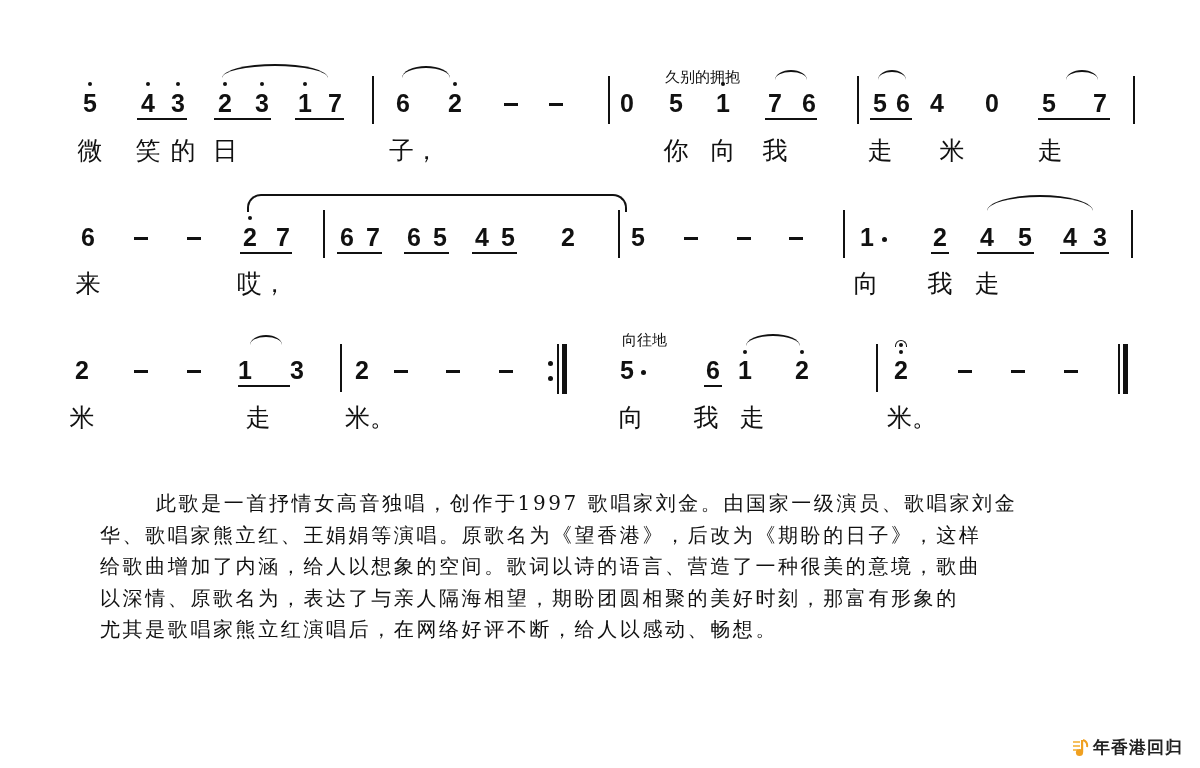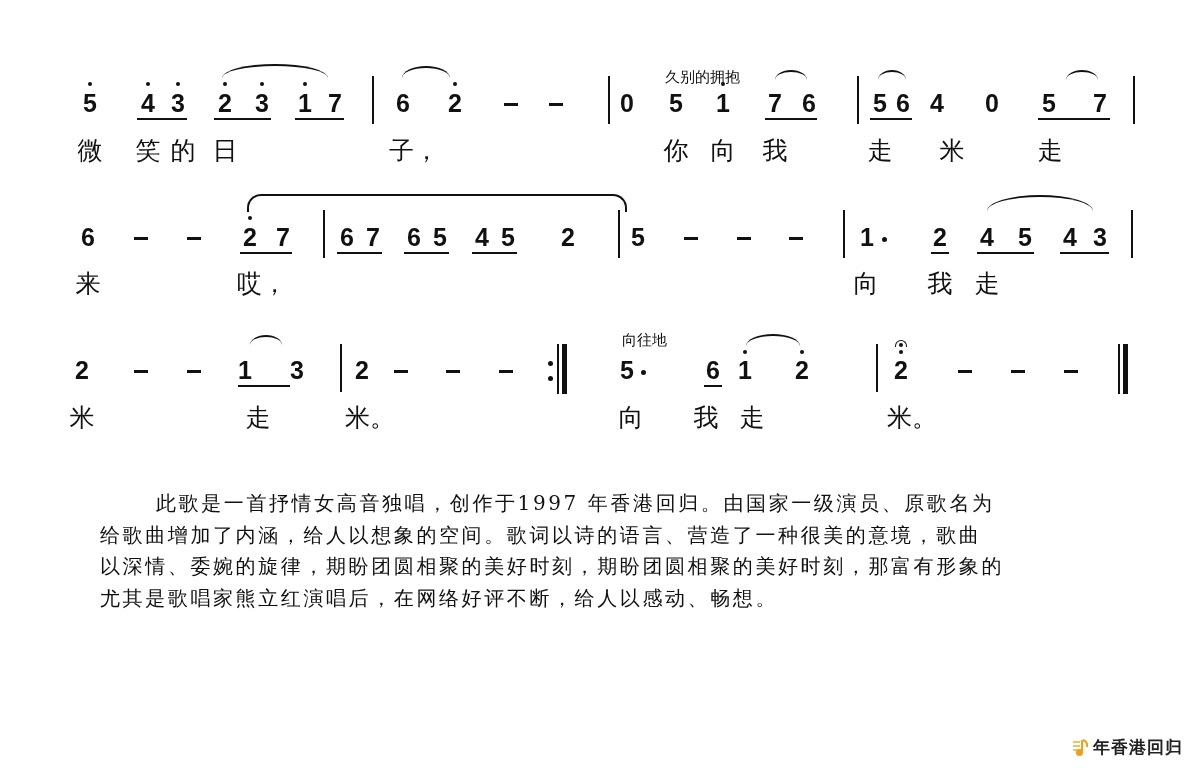--- a/index.html
+++ b/index.html
@@ -215,23 +215,24 @@
     <div class="lyric" style="left:258px;top:404px">走</div>
     <div class="lyric" style="left:370px;top:404px">米。</div>
     <div class="lyric" style="left:631px;top:404px">向</div>
     <div class="lyric" style="left:706px;top:404px">我</div>
     <div class="lyric" style="left:752px;top:404px">走</div>
     <div class="lyric" style="left:912px;top:404px">米。</div>
   </div>
 </div>
 
 <div class="para">
-  <p><span class="indent"></span><span>此歌是一首抒情女高音独唱，创作于1997 年香港回归。由国家一级演员、原歌名为</span></p>
+  <p><span class="indent"></span><span>此歌是一首抒情女高音独唱，创作于1997 歌唱家刘金。由国家一级演员、歌唱家刘金</span></p>
+  <p>华、歌唱家熊立红、王娟娟等演唱。原歌名为《望香港》，后改为《期盼的日子》，这样</p>
   <p>给歌曲增加了内涵，给人以想象的空间。歌词以诗的语言、营造了一种很美的意境，歌曲</p>
-  <p>以深情、委婉的旋律，期盼团圆相聚的美好时刻，期盼团圆相聚的美好时刻，那富有形象的</p>
+  <p>以深情、原歌名为，表达了与亲人隔海相望，期盼团圆相聚的美好时刻，那富有形象的</p>
   <p>尤其是歌唱家熊立红演唱后，在网络好评不断，给人以感动、畅想。</p>
 </div>
 
 <div class="wm">
   <span class="wm-icon">
     <svg width="16" height="18" viewBox="0 0 16 18">
       <rect x="0" y="2" width="7" height="2" fill="#f5c060"></rect>
       <rect x="0" y="6" width="7" height="2" fill="#f5c060"></rect>
       <rect x="0" y="10" width="5" height="2" fill="#f5c060"></rect>
       <rect x="8" y="1" width="2.2" height="12" fill="#f0a020"></rect>

